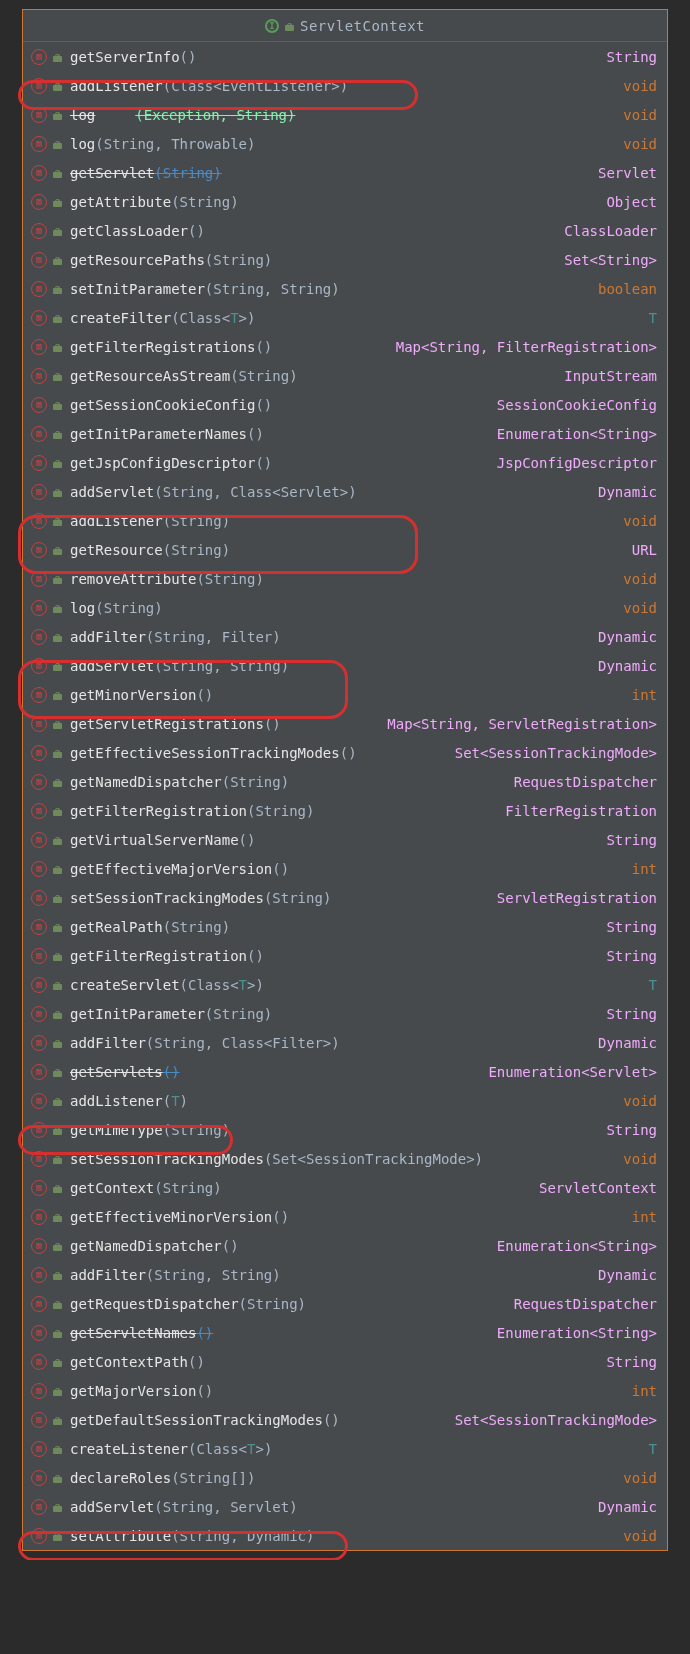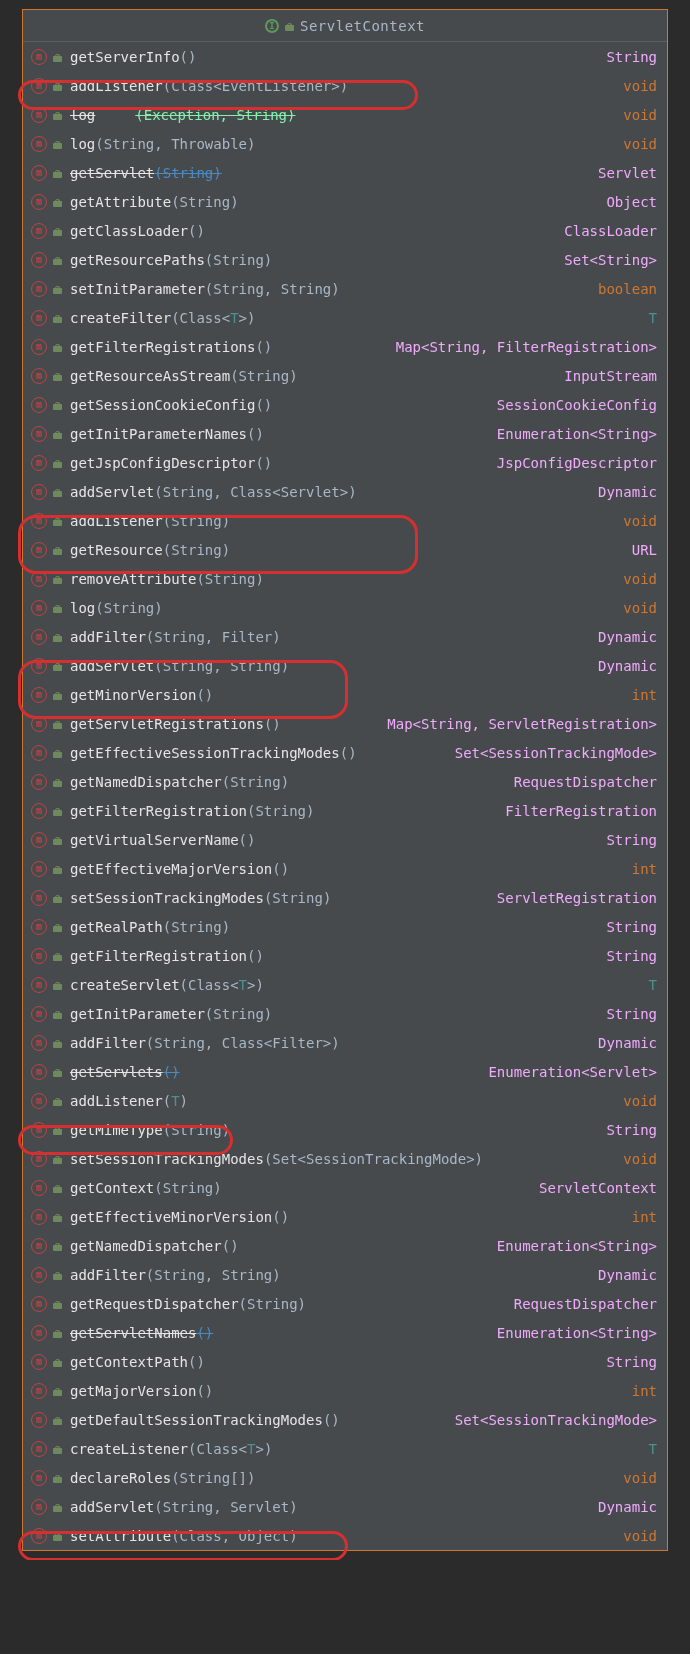--- a/index.html
+++ b/index.html
@@ -397,21 +397,21 @@
       </div>
       <div class="row">
         <span class="method-icon">m</span>
         <span class="lock-icon"></span>
         <span class="sig"><span class="m-name setter">addServlet</span><span class="p">(String, Servlet)</span></span>
         <span class="ret ">Dynamic</span>
       </div>
       <div class="row">
         <span class="method-icon">m</span>
         <span class="lock-icon"></span>
-        <span class="sig"><span class="m-name setter">setAttribute</span><span class="p">(Class, Object)</span></span>
+        <span class="sig"><span class="m-name setter">setAttribute</span><span class="p">(String, Dynamic)</span></span>
         <span class="ret kw">void</span>
       </div>
       <div class="circle-mark" style="top: 38px; left: -5px; width: 400px; height: 30px;"></div>
       <div class="circle-mark" style="top: 473px; left: -5px; width: 400px; height: 59px;"></div>
       <div class="circle-mark" style="top: 618px; left: -5px; width: 330px; height: 59px;"></div>
       <div class="circle-mark" style="top: 1083px; left: -5px; width: 215px; height: 30px;"></div>
       <div class="circle-mark" style="top: 1489px; left: -5px; width: 330px; height: 30px;"></div>
     </div>
 </div>
 

